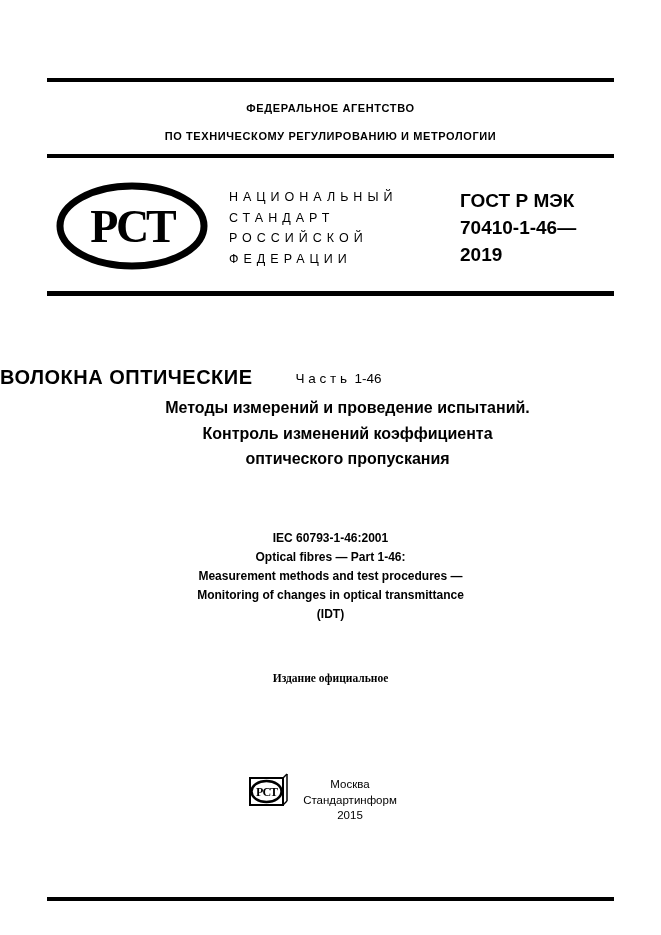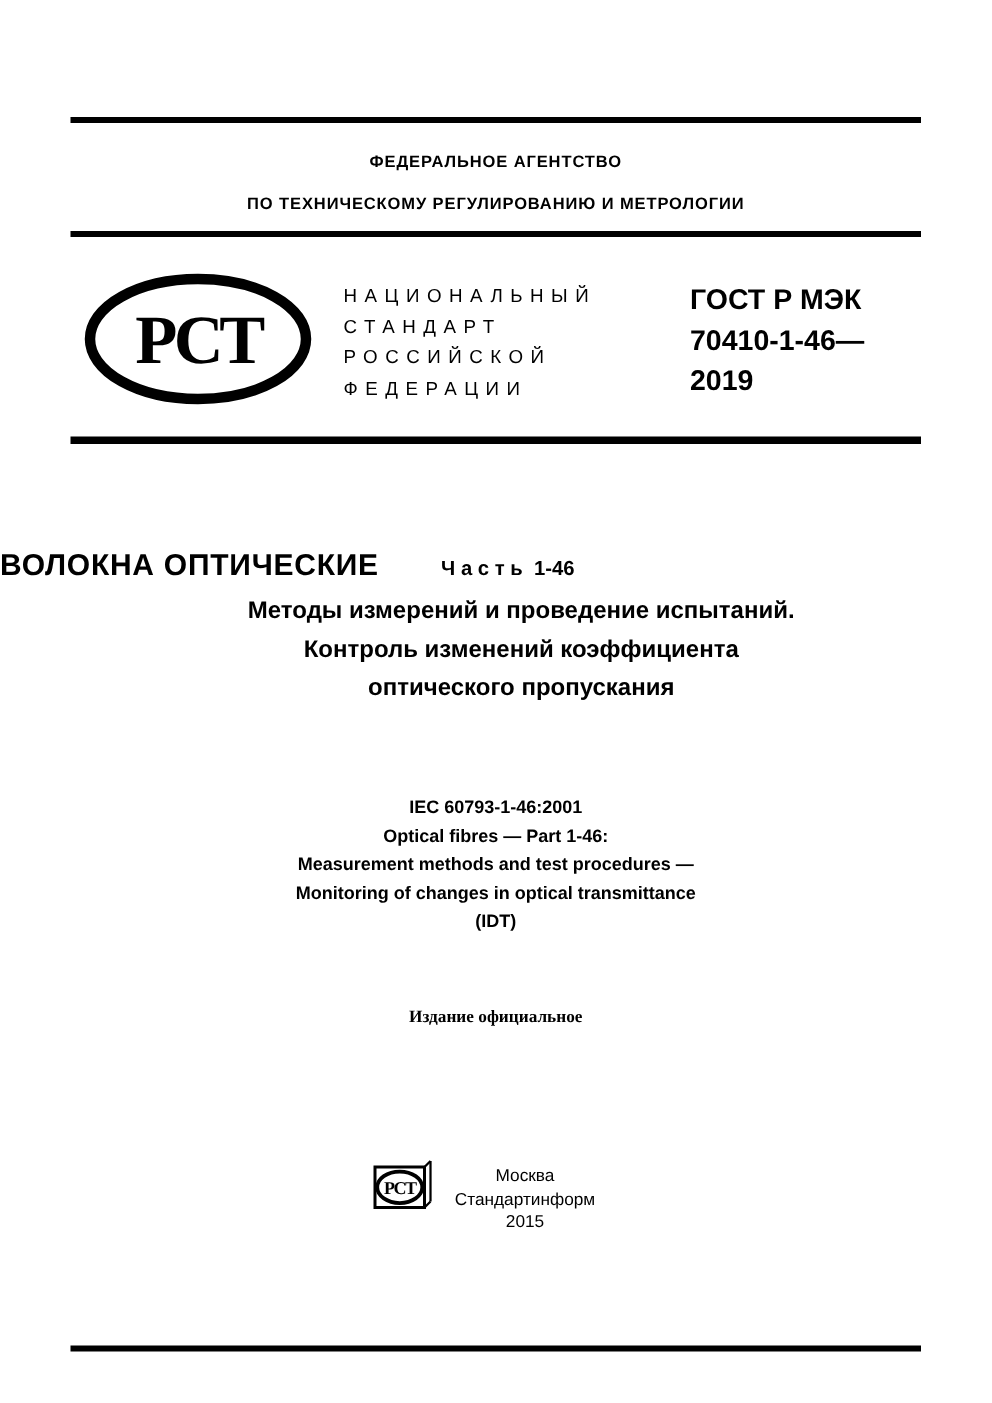--- a/index.html
+++ b/index.html
@@ -67,21 +67,21 @@
     font-size: 20px;
     font-weight: bold;
     letter-spacing: 0.5px;
     margin-top: 33px;
   }
   .doc-part {
     position: absolute;
     top: 371px; left: 0; width: 661px;
     text-align: center;
     font-size: 13.5px;
-    font-weight: bold;
+    font-weight: normal;
     white-space: pre;
     padding-left: 16px;
   }
   .doc-subtitle {
     position: absolute;
     top: 395px; left: 0; width: 661px;
     text-align: center;
     font-size: 16px;
     font-weight: bold;
     line-height: 25.5px;

